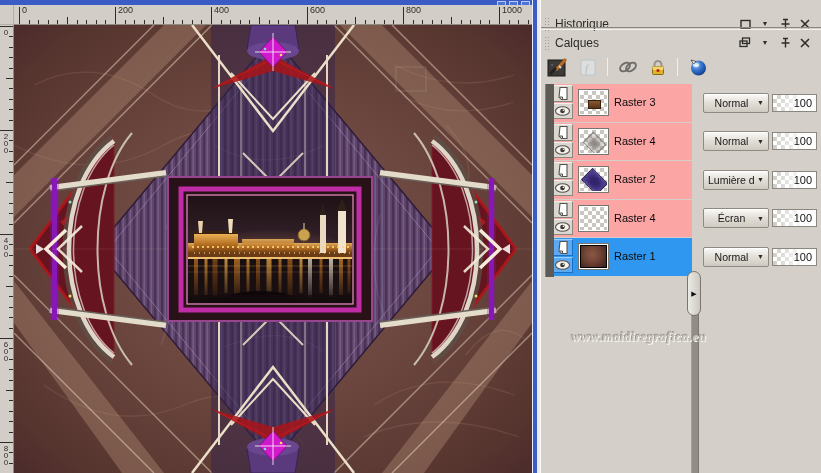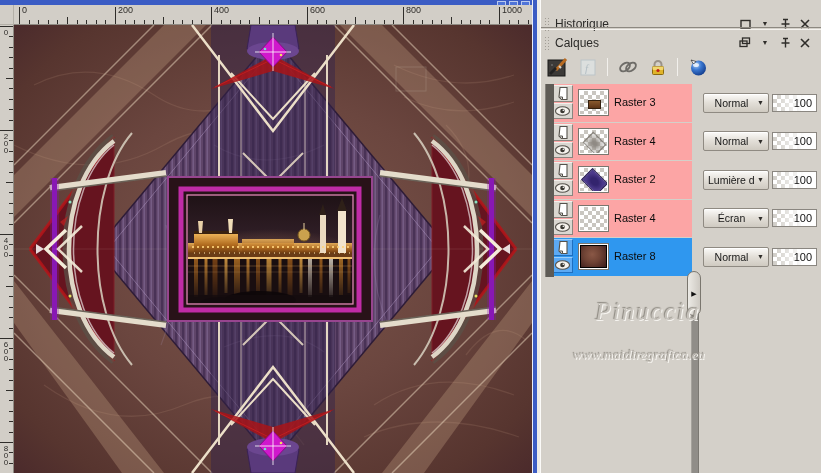--- a/index.html
+++ b/index.html
@@ -89,21 +89,21 @@
       border-left:1px solid #a5a29c;border-right:1px solid #7b7872;}
   #pane-splitter-handle{position:absolute;left:687px;top:271px;width:14px;height:45px;border-radius:7px;
       background:linear-gradient(to right,#eceae5,#cdc9c2);border:1px solid #7a766e;
       display:flex;align-items:center;justify-content:center;}
   .splitter-arrow{font-size:7px;color:#111;line-height:7px;}
 
   
   .wm{position:absolute;color:#c6c2bb;text-shadow:1px 1px 0 #f6f4f0,-1px -1px 1px #8f8b83;text-align:center;
       font-family:"Liberation Serif",serif;font-style:italic;}
   #wm1{left:558px;top:298px;width:180px;font-size:25px;letter-spacing:2px;}
-  #wm2{left:544px;top:329px;width:190px;font-size:13px;font-weight:normal;letter-spacing:.5px;margin-top:18px;}
+  #wm2{left:544px;top:329px;width:190px;font-size:13px;font-weight:bold;letter-spacing:.5px;}
 </style>
 </head>
 <body>
 
 <div id="app">
 
   <div id="canvas-window">
     <div class="titlebar-strip">
       <div class="win-btn" style="left:497px"></div>
       <div class="win-btn" style="left:509px"></div>
@@ -658,35 +658,34 @@
       <div class="icon-cell cell-eye">
         <svg width="17" height="12">
           <ellipse cx="8.5" cy="6" rx="7" ry="4.3" fill="#f6f3ee" stroke="#55524c" stroke-width="1.1"></ellipse>
           <circle cx="8.5" cy="6" r="2.3" fill="#3a3832"></circle>
           <circle cx="9.3" cy="5.2" r=".8" fill="#fff"></circle>
         </svg>
       </div>
       <div class="thumb">
         <div class="thumb-inner thumb-texture-brown"></div>
       </div>
-      <div class="row-name">Raster 8</div>
+      <div class="row-name">Raster 1</div>
     </div>
     <div class="blend-btn">
       <span class="blend-label">Normal</span>
       <span class="blend-arrow">▼</span>
     </div>
     <div class="opacity-box">
       <div class="opacity-fade"></div>
       <span class="opacity-val">100</span>
     </div>
   </div>
       </div>
   </div>
 
   <div id="rows-divider"></div>
   <div id="pane-splitter-bar"></div>
   <div id="pane-splitter-handle">
     <span class="splitter-arrow">▶</span>
   </div>
 
-  <div class="wm" id="wm1">Pinuccia</div>
   <div class="wm" id="wm2">www.maidiregrafica.eu</div>
 </div>
 
 </body></html>

